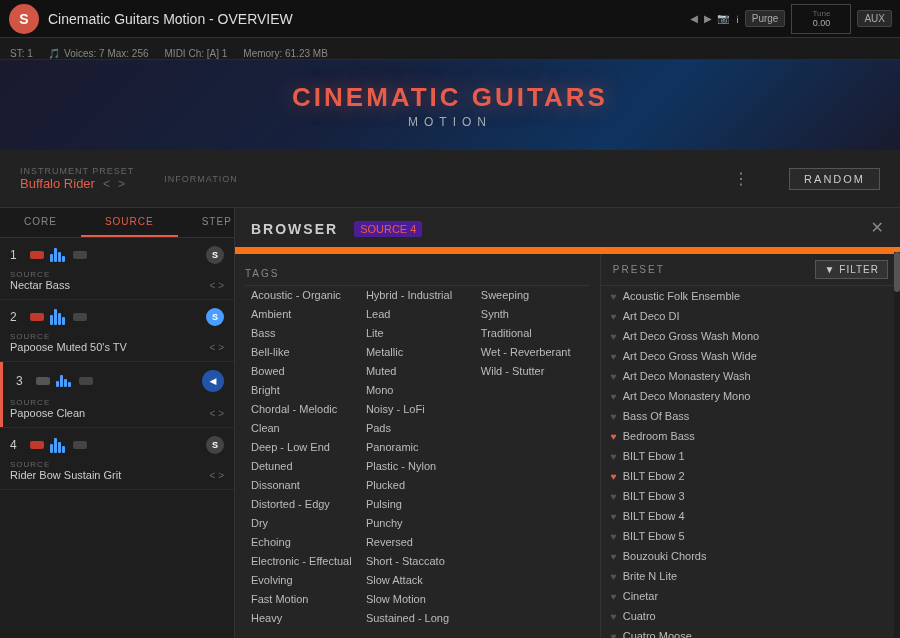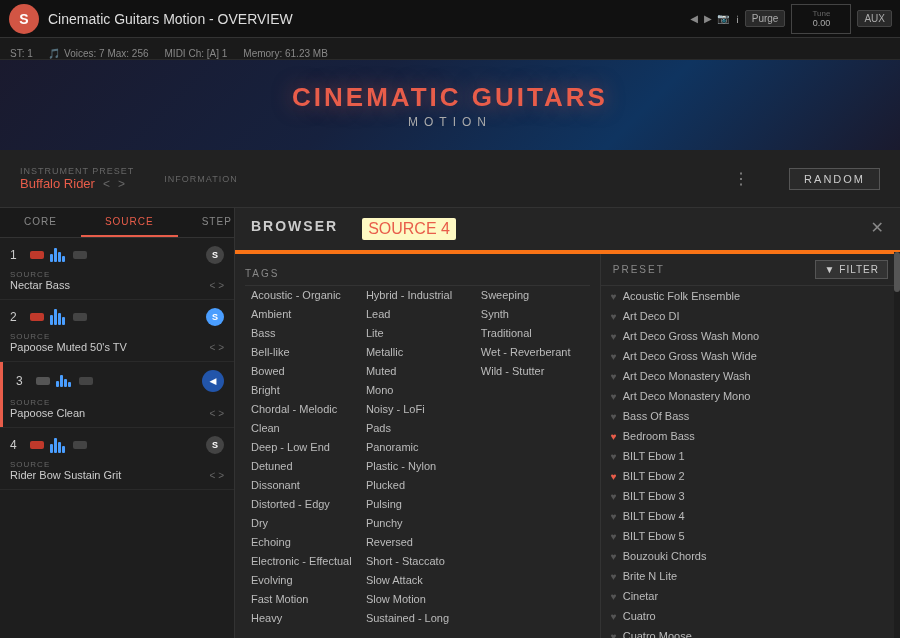--- a/index.html
+++ b/index.html
@@ -251,35 +251,35 @@
 
     
     .browser-panel {
       flex: 1;
       background: #252525;
       overflow: hidden;
       position: relative;
     }
     .browser-header {
       display: flex;
-      align-items: flex-start;
+      align-items: flex-end;
       padding: 10px 16px;
-      border-bottom: 4px solid #f97316;
-      gap: 24px;
+      border-bottom: 7px solid #f97316;
+      gap: 16px;
     }
     .browser-title {
       font-size: 14px;
       font-weight: bold;
       color: #ccc;
       letter-spacing: 2px;
     }
     .browser-source-badge {
-      font-size: 16px;
+      font-size: 11px;
       color: #e85d4a;
-      background: #fef9c3;
+      background: #4c1d95;
       padding: 2px 6px;
       border-radius: 2px;
     }
     .browser-close {
       margin-left: auto;
       color: #888;
       font-size: 16px;
       cursor: pointer;
     }
     .browser-cols {

